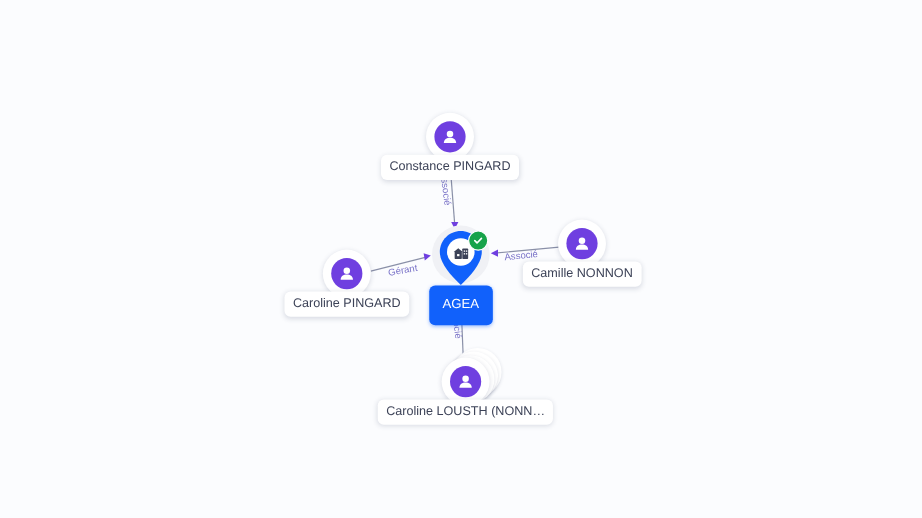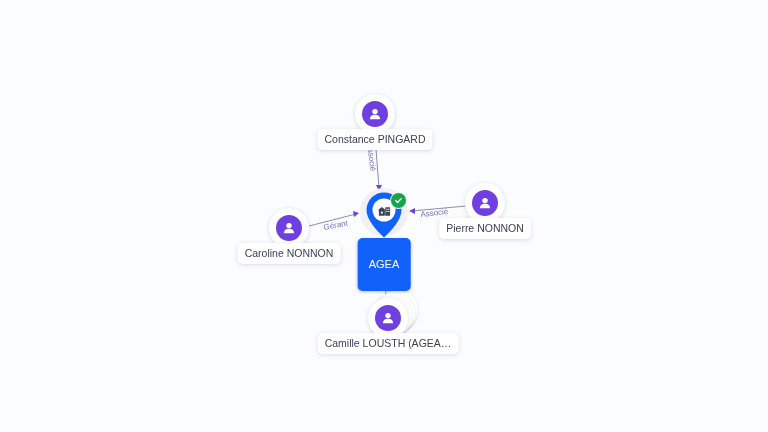--- a/index.html
+++ b/index.html
@@ -138,21 +138,21 @@
     align-items: center;
     justify-content: center;
   }
   #company-badge {
     position: absolute;
     transform: translateX(-50%);
     background: #1161fb;
     color: #ffffff;
     font-size: 11px;
     line-height: 1;
-    padding: 21px 11px;
+    padding: 11px 11px;
     border-radius: 5px;
     white-space: nowrap;
     z-index: 7;
     box-shadow: 0 1px 3px rgba(17, 97, 251, 0.35);
   }
 
   
   .edge-label {
     position: absolute;
     color: #7a73c8;
@@ -237,43 +237,43 @@
 
   <div class="node" style="left:485px; top:203px;">
     <div class="person-avatar">
       <div class="disc">
         <svg viewBox="0 0 20 20" width="16" height="16">
           <circle cx="10" cy="7" r="3.4" fill="#ffffff"></circle>
           <path d="M3.6 16.5 C3.6 12.6 6.5 11 10 11 C13.5 11 16.4 12.6 16.4 16.5 Z" fill="#ffffff"></path>
         </svg>
       </div>
     </div>
-    <div class="node-label" style="left:0px; top:15px;">Pierre NONNON</div>
+    <div class="node-label" style="left:0px; top:15px;">Camille NONNON</div>
   </div>
 
   <div class="node" style="left:289px; top:228px;">
     <div class="person-avatar">
       <div class="disc">
         <svg viewBox="0 0 20 20" width="16" height="16">
           <circle cx="10" cy="7" r="3.4" fill="#ffffff"></circle>
           <path d="M3.6 16.5 C3.6 12.6 6.5 11 10 11 C13.5 11 16.4 12.6 16.4 16.5 Z" fill="#ffffff"></path>
         </svg>
       </div>
     </div>
-    <div class="node-label" style="left:0px; top:15px;">Caroline NONNON</div>
+    <div class="node-label" style="left:0px; top:15px;">Caroline PINGARD</div>
   </div>
 
   <div class="node" style="left:388px; top:318px;">
     <div class="stack-ghost" style="left:-10px; top:-28px;"></div>
     <div class="stack-ghost" style="left:-13px; top:-25px;"></div>
     <div class="stack-ghost" style="left:-16px; top:-22px;"></div>
     <div class="person-avatar">
       <div class="disc">
         <svg viewBox="0 0 20 20" width="16" height="16">
           <circle cx="10" cy="7" r="3.4" fill="#ffffff"></circle>
           <path d="M3.6 16.5 C3.6 12.6 6.5 11 10 11 C13.5 11 16.4 12.6 16.4 16.5 Z" fill="#ffffff"></path>
         </svg>
       </div>
     </div>
-    <div class="node-label" style="left:0px; top:15px;">Camille LOUSTH (AGEA…</div>
+    <div class="node-label" style="left:0px; top:15px;">Caroline LOUSTH (NONN…</div>
   </div>
 
 </div>
 
 </body></html>

